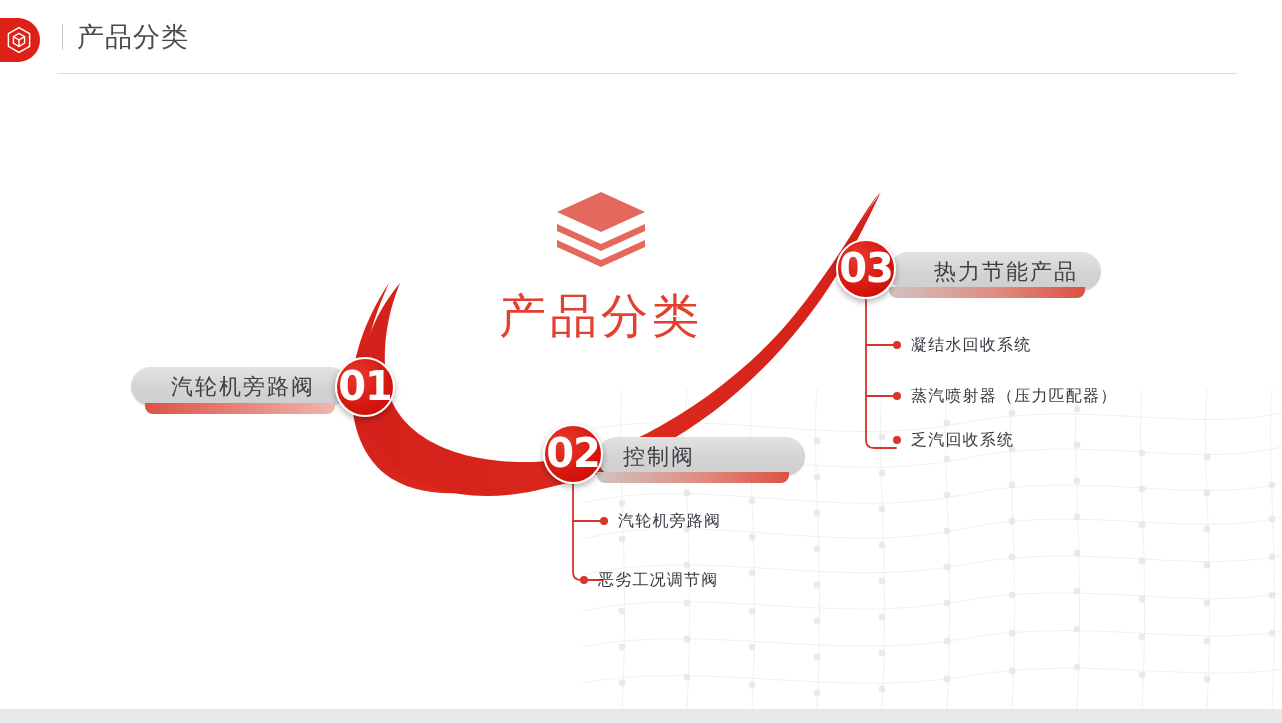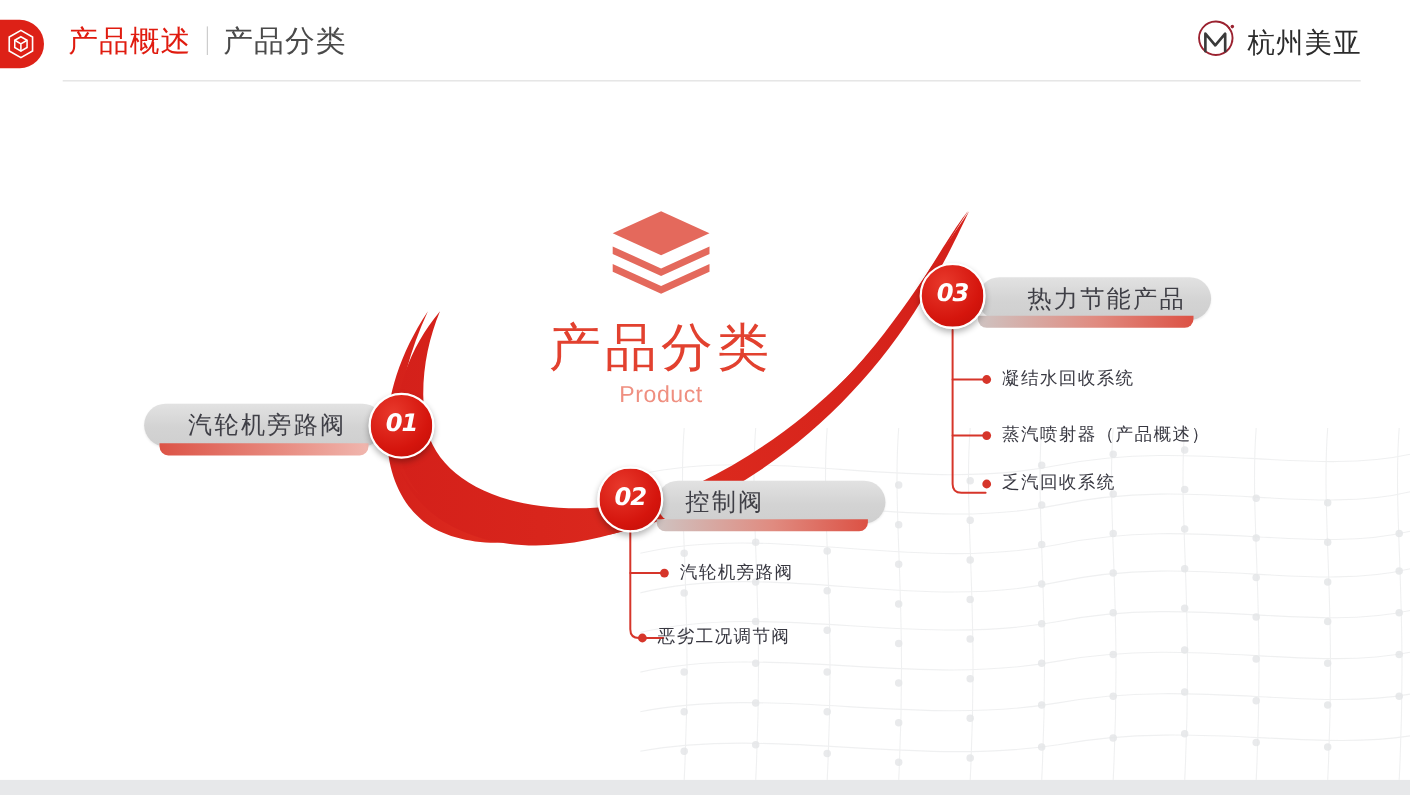--- a/index.html
+++ b/index.html
@@ -186,23 +186,22 @@
     background: radial-gradient(circle at 36% 30%, #e8392c 0%, #d5150d 62%, #bf0d07 100%);
     border: 2.5px solid #ffffff;
     box-shadow: 0 3px 6px rgba(0,0,0,0.30);
     display: flex;
     align-items: center;
     justify-content: center;
     z-index: 6;
   }
   .circle-num {
     font-family: "DejaVu Sans", sans-serif;
-    font-size: 22px;
+    font-size: 40px;
     font-weight: bold;
-    font-style: italic;
     color: #ffffff;
     letter-spacing: -1px;
     line-height: 1;
     transform: translateY(-1px);
   }
 
   
   .bullet-item {
     position: absolute;
     display: flex;
@@ -337,34 +336,24 @@
 
     <div id="header-badge">
       <svg width="26" height="28" viewBox="0 0 26 28">
         <polygon points="13,1.6 23.6,7.7 23.6,20.3 13,26.4 2.4,20.3 2.4,7.7" fill="none" stroke="#ffffff" stroke-width="1.5"></polygon>
         <polygon points="13,7.4 18.6,10.6 18.6,17.2 13,20.5 7.4,17.2 7.4,10.6" fill="none" stroke="#ffffff" stroke-width="1.4"></polygon>
         <path d="M7.4,10.6 L13,13.9 L18.6,10.6 M13,13.9 L13,20.5" fill="none" stroke="#ffffff" stroke-width="1.4"></path>
       </svg>
     </div>
 
     <div id="header-title-wrap">
-      <span class="h-title-primary">产品概述</span>
       <span class="h-sep"></span>
       <span class="h-title-secondary">产品分类</span>
     </div>
 
-    <div id="brand">
-      <svg id="brand-mark" width="42" height="42" viewBox="0 0 42 42">
-        <path d="M33.4,8.6 A15.2,15.2 0 1 0 36.2,20.5" fill="none" stroke="#9b2230" stroke-width="1.7" stroke-linecap="round"></path>
-        <path d="M36.2,20.5 A15.2,15.2 0 0 0 33.4,8.6" fill="none" stroke="#9b2230" stroke-width="1.7" stroke-linecap="round"></path>
-        <path d="M11.8,29.5 L11.8,13.6 L20.8,24.2 L29.8,13.6 L29.8,29.5" fill="none" stroke="#3a3a3a" stroke-width="2.4" stroke-linejoin="round" stroke-linecap="round"></path>
-        <circle cx="36.3" cy="7.2" r="1.6" fill="#9b2230"></circle>
-      </svg>
-      <span id="brand-name">杭州美亚</span>
-    </div>
 
     <div id="header-rule"></div>
   </div>
 
   <svg id="swoosh" viewBox="0 0 1282 723">
     <defs>
       <linearGradient id="swooshGrad" x1="0" y1="0" x2="1" y2="0">
         <stop offset="0%" stop-color="#d4201a"></stop>
         <stop offset="50%" stop-color="#dc2a1e"></stop>
         <stop offset="100%" stop-color="#d4201a"></stop>
@@ -407,21 +396,20 @@
     </g>
   </svg>
 
   <div id="center-block">
     <svg id="layers-icon" width="96" height="78" viewBox="0 0 96 78">
       <polygon points="48,2 92,22 48,42 4,22" fill="#e4695c"></polygon>
       <path d="M4,34 L48,54 L92,34 L92,41 L48,61 L4,41 Z" fill="#e4695c"></path>
       <path d="M4,50 L48,70 L92,50 L92,57 L48,77 L4,57 Z" fill="#e4695c"></path>
     </svg>
     <div id="center-title">产品分类</div>
-    <div id="center-sub">Product</div>
   </div>
 
   <div class="node">
     <div class="pill" style="left:131px; top:367px; width:218px; padding-left:40px;">
       <span class="pill-label">汽轮机旁路阀</span>
     </div>
     <div class="pill-underbar" style="left:145px; top:403px; width:190px;
                 background: linear-gradient(to right, #dc5346 0%, #e88d82 60%, #f0b6ae 100%);"></div>
     <div class="circle-badge" style="left:335px; top:357px;">
       <span class="circle-num">01</span>
@@ -457,21 +445,21 @@
     <div class="circle-badge" style="left:836px; top:239px;">
       <span class="circle-num">03</span>
     </div>
 
     <div class="bullet-item" style="left:893px; top:333px;">
       <span class="bullet-dot"></span>
       <span class="bullet-text">凝结水回收系统</span>
     </div>
     <div class="bullet-item" style="left:893px; top:384px;">
       <span class="bullet-dot"></span>
-      <span class="bullet-text">蒸汽喷射器（产品概述）</span>
+      <span class="bullet-text">蒸汽喷射器（压力匹配器）</span>
     </div>
     <div class="bullet-item" style="left:893px; top:428px;">
       <span class="bullet-dot"></span>
       <span class="bullet-text">乏汽回收系统</span>
     </div>
   </div>
 
   <div id="bottom-strip"></div>
 </div>
 

